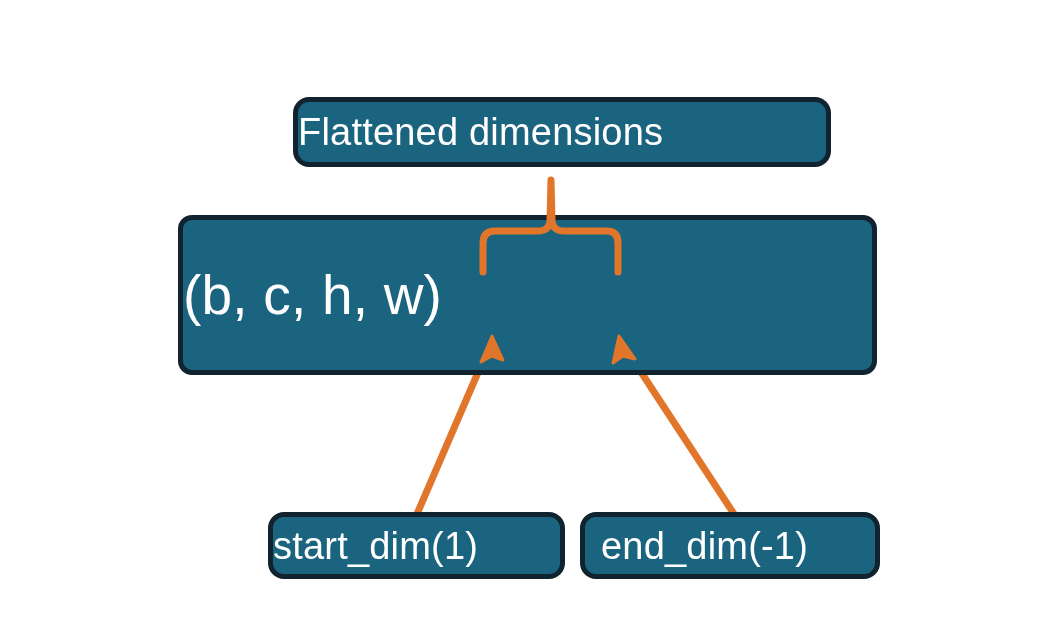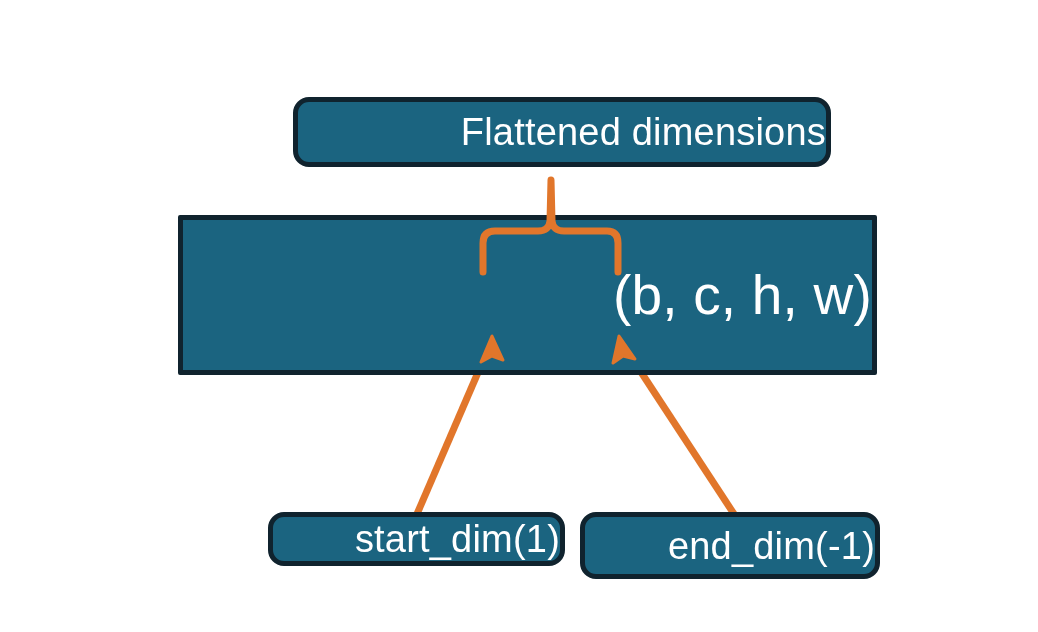--- a/index.html
+++ b/index.html
@@ -18,21 +18,21 @@
     overflow: hidden;
   }
   .node {
     position: absolute;
     box-sizing: border-box;
     background: #1b6480;
     border: 5px solid #10232e;
     border-radius: 18px;
     display: flex;
     align-items: center;
-    justify-content: flex-end;
+    justify-content: flex-start;
     color: #ffffff;
     z-index: 2;
   }
   .node-label {
     color: #ffffff;
     line-height: 1;
     white-space: nowrap;
     letter-spacing: 0.2px;
   }
   #node-flattened {
@@ -42,29 +42,29 @@
     height: 70px;
     border-radius: 16px;
   }
   #node-flattened .node-label { font-size: 38px; }
 
   #node-shape {
     left: 178px;
     top: 215px;
     width: 699px;
     height: 160px;
-    border-radius: 2px;
+    border-radius: 14px;
   }
   #node-shape .node-label { font-size: 55px; }
 
   #node-start-dim {
     left: 268px;
     top: 512px;
     width: 297px;
-    height: 54px;
+    height: 67px;
     border-radius: 16px;
   }
   #node-start-dim .node-label { font-size: 38px; }
 
   #node-end-dim {
     left: 580px;
     top: 512px;
     width: 300px;
     height: 67px;
     border-radius: 16px;

